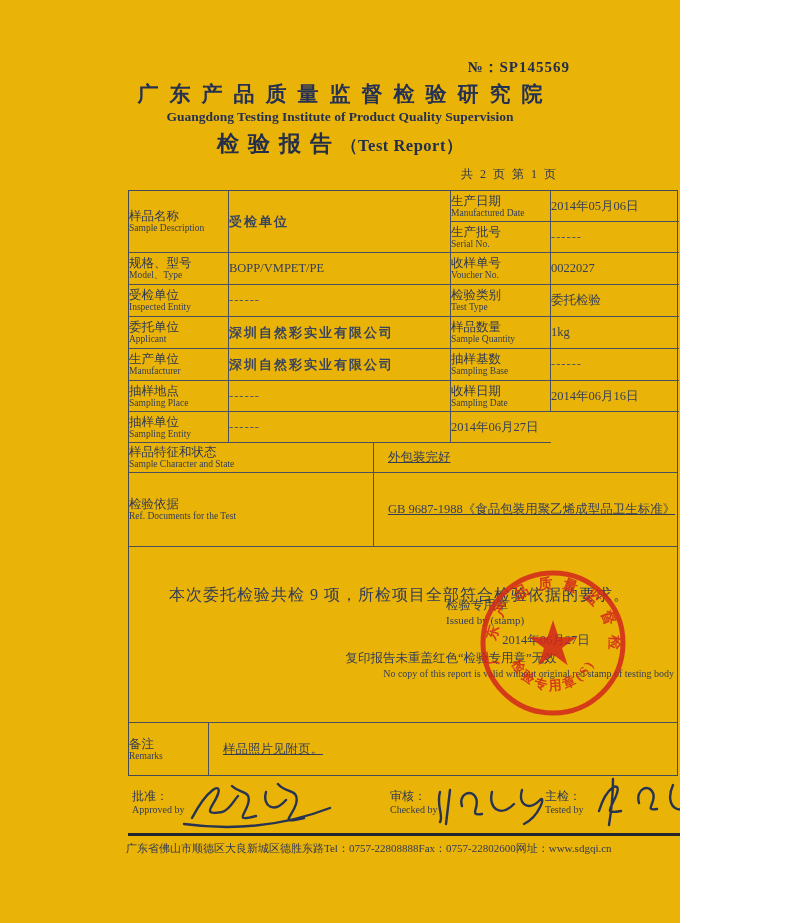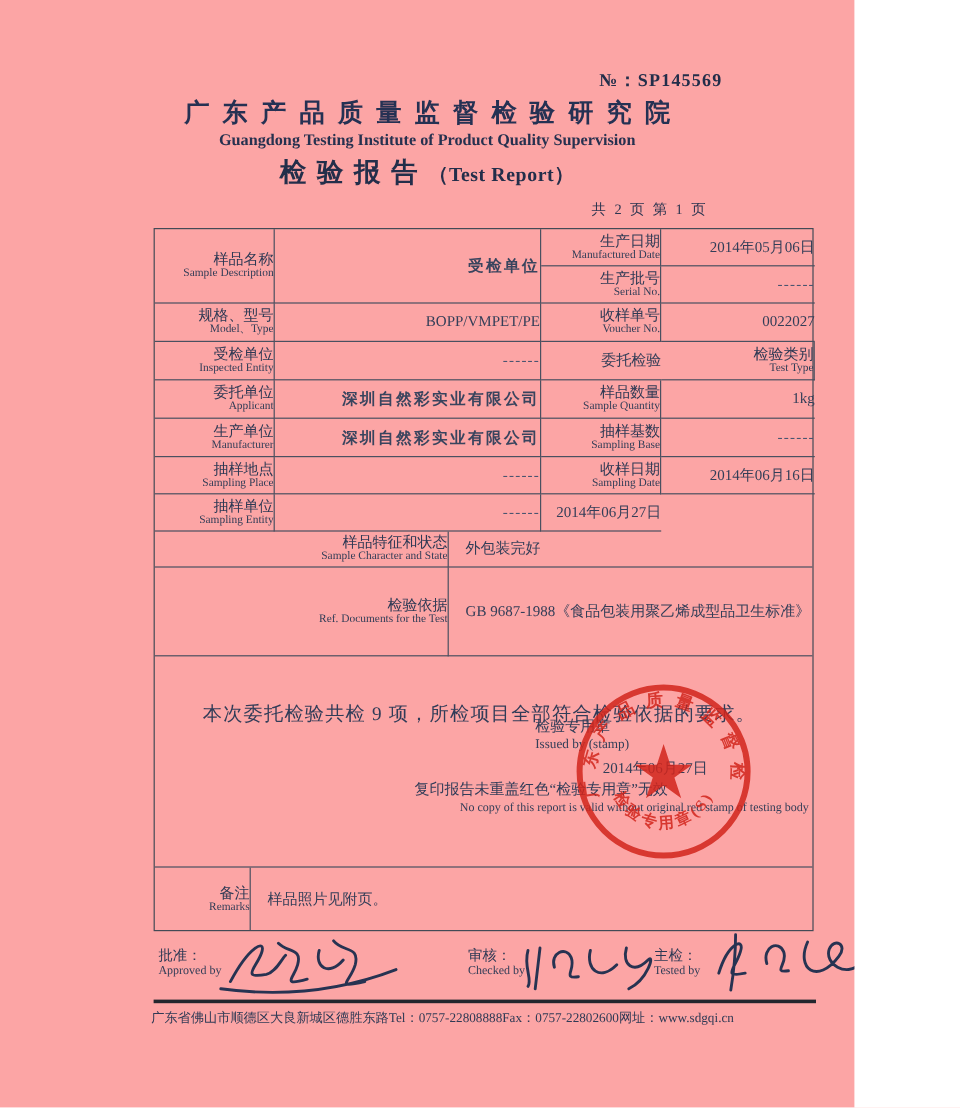--- a/index.html
+++ b/index.html
@@ -1,35 +1,35 @@
 <!DOCTYPE html>
 <html><head>
 <meta charset="utf-8">
 <style>
   html,body{margin:0;padding:0;background:#ffffff;}
   .page{
-    position:relative;width:680px;height:923px;background:#fca5a5;overflow:hidden;
-    font-family:"Liberation Serif","DejaVu Serif",serif;color:#313c55;padding-left:32px;
+    position:relative;width:680px;height:923px;background:#eab308;overflow:hidden;
+    font-family:"Liberation Serif","DejaVu Serif",serif;color:#313c55;
   }
   
   .report-no{position:absolute;top:58px;right:110px;font-size:15px;font-weight:bold;letter-spacing:1px;color:#232e4a;}
   .institute-cn{position:absolute;top:80px;left:0;right:0;text-align:center;font-size:21px;font-weight:bold;letter-spacing:11px;text-indent:11px;color:#253153;}
   .institute-en{position:absolute;top:109px;left:0;right:0;text-align:center;font-size:13.5px;font-weight:bold;color:#26314f;}
   .title-row{position:absolute;top:129px;left:0;right:0;text-align:center;color:#232e4a;}
   .title-cn{font-size:22px;font-weight:bold;letter-spacing:9px;}
   .title-en{font-size:16.5px;font-weight:bold;letter-spacing:.5px;}
   .page-info{position:absolute;top:166px;right:122px;font-size:12px;letter-spacing:2px;color:#2c3550;}
   
   .tbl{position:absolute;left:128px;top:190px;width:550px;border:1.6px solid #434a56;box-sizing:border-box;background:transparent;}
   .sec1{display:grid;grid-template-columns:100px 222px 100px 128px;grid-template-rows:31px 31px 32px 32px 32px 32px 31px 31px;}
   .sec2{display:grid;grid-template-columns:245px 1fr;grid-template-rows:30px 74px;}
   .sec4{display:grid;grid-template-columns:80px 1fr;grid-template-rows:52px;}
-  .cell{border-right:1px solid #4a5060;border-bottom:1px solid #4a5060;display:flex;flex-direction:column;align-items:flex-end;justify-content:center;box-sizing:border-box;overflow:hidden;}
+  .cell{border-right:1px solid #4a5060;border-bottom:1px solid #4a5060;display:flex;flex-direction:column;align-items:flex-start;justify-content:center;box-sizing:border-box;overflow:hidden;}
   .cell.lastcol{border-right:none;}
-  .cell.leftal{align-items:flex-start;padding-left:14px;}
+  .cell.leftal{align-items:flex-start;padding-left:14px;text-decoration:underline;}
   .lab-cn{font-size:12.5px;line-height:1.15;color:#2e3954;}
   .lab-en{font-size:9.5px;line-height:1.1;color:#323d57;}
   .val{font-size:12.5px;color:#333e58;}
   .val.strong{font-weight:bold;font-size:13px;letter-spacing:2px;color:#39445e;}
   .val.dash{letter-spacing:1px;color:#4a5570;}
   .span2r{grid-row:span 2;}
   
   .concl{position:relative;height:176px;border-bottom:1px solid #4a5060;box-sizing:border-box;}
   .concl-head{position:absolute;left:14px;top:10px;font-size:13.5px;font-weight:bold;color:#2b3654;}
   .concl-body{position:absolute;left:40px;top:38px;font-size:16px;letter-spacing:1px;color:#313c58;}
@@ -104,26 +104,26 @@
         <span class="val">0022027</span>
       </div>
 
       <div class="cell">
         <span class="lab-cn">受检单位</span>
         <span class="lab-en">Inspected Entity</span>
       </div>
       <div class="cell">
         <span class="val dash">------</span>
       </div>
-      <div class="cell lastcol">
-        <span class="val">委托检验</span>
-      </div>
       <div class="cell">
         <span class="lab-cn">检验类别</span>
         <span class="lab-en">Test Type</span>
+      </div>
+      <div class="cell lastcol">
+        <span class="val">委托检验</span>
       </div>
 
       <div class="cell">
         <span class="lab-cn">委托单位</span>
         <span class="lab-en">Applicant</span>
       </div>
       <div class="cell">
         <span class="val strong">深圳自然彩实业有限公司</span>
       </div>
       <div class="cell">

